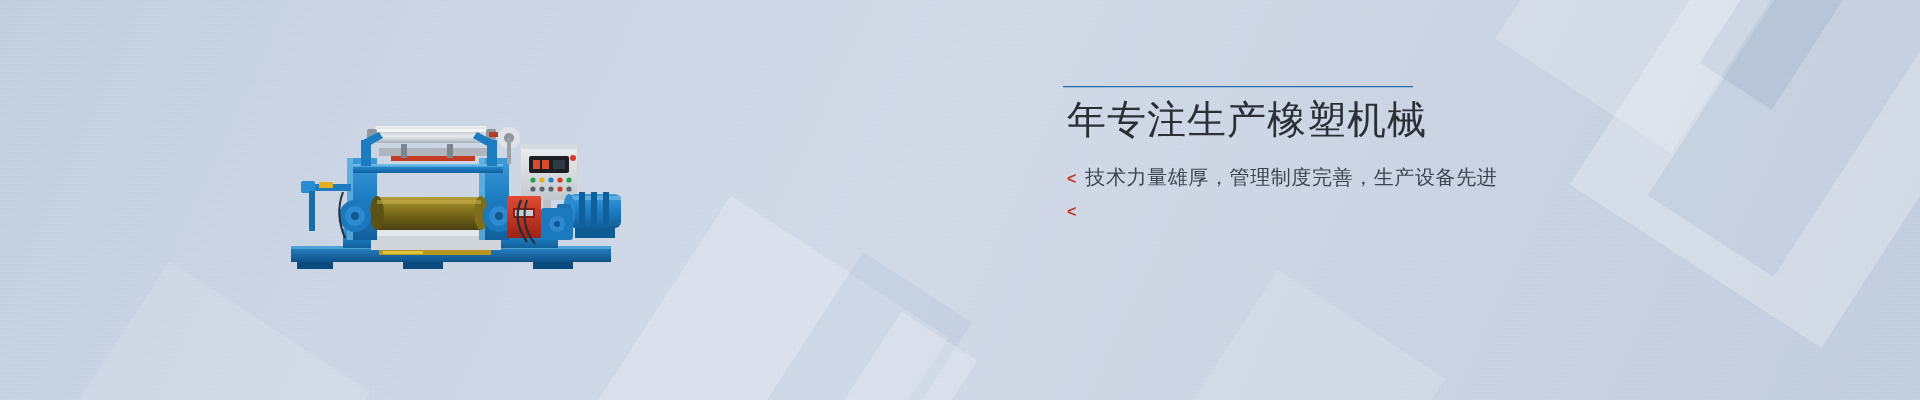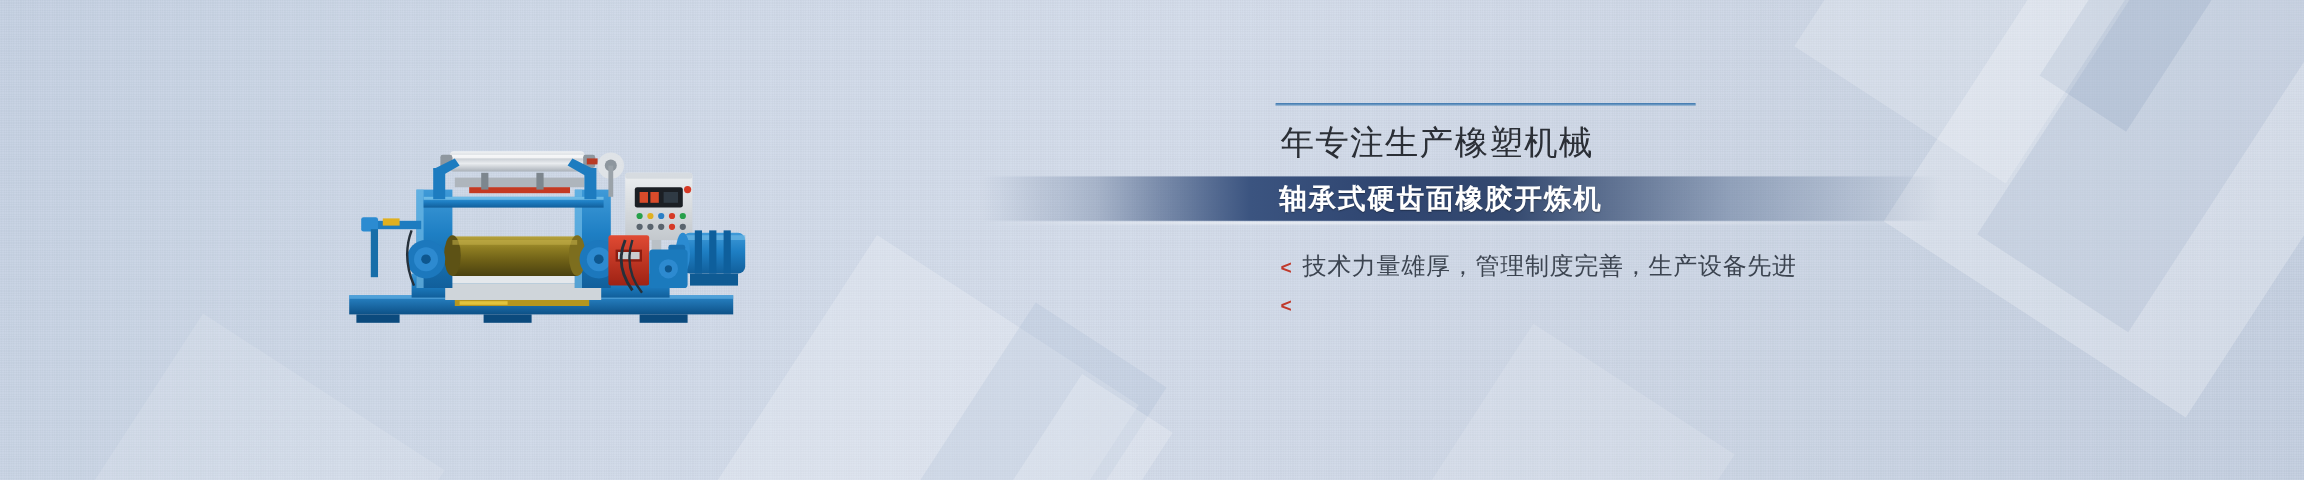--- a/index.html
+++ b/index.html
@@ -100,21 +100,21 @@
 
   #rule {
     width:350px; height:2px;
     background:#2b6ca8;
     border-bottom:1px solid rgba(255,255,255,0.55);
     margin-bottom:12px;
   }
 
   #headline {
     font-family:"Liberation Serif", serif;
-    font-size:28px;
+    font-size:39px;
     line-height:40px;
     color:#2b2f36;
     letter-spacing:1px;
     white-space:nowrap;
     margin-left:4px;
   }
 
   #subbar {
     position:relative;
     margin-top:7px;
@@ -322,23 +322,20 @@
       <path d="M60 96 C54 112, 56 128, 62 142" stroke="#26303a" stroke-width="2" fill="none"></path>
     </svg>
   </div>
 
   <div id="content">
 
     <div id="rule"></div>
 
     <div id="headline">年专注生产橡塑机械</div>
 
-    <div id="subbar">
-      <span id="subtitle">轴承式硬齿面橡胶开炼机</span>
-    </div>
 
     <div id="bullets">
 
       <div class="bullet">
         <span class="bullet-mark">&lt;</span>
         <span class="bullet-text">技术力量雄厚，管理制度完善，生产设备先进</span>
       </div>
 
       <div class="bullet">
         <span class="bullet-mark">&lt;</span>

